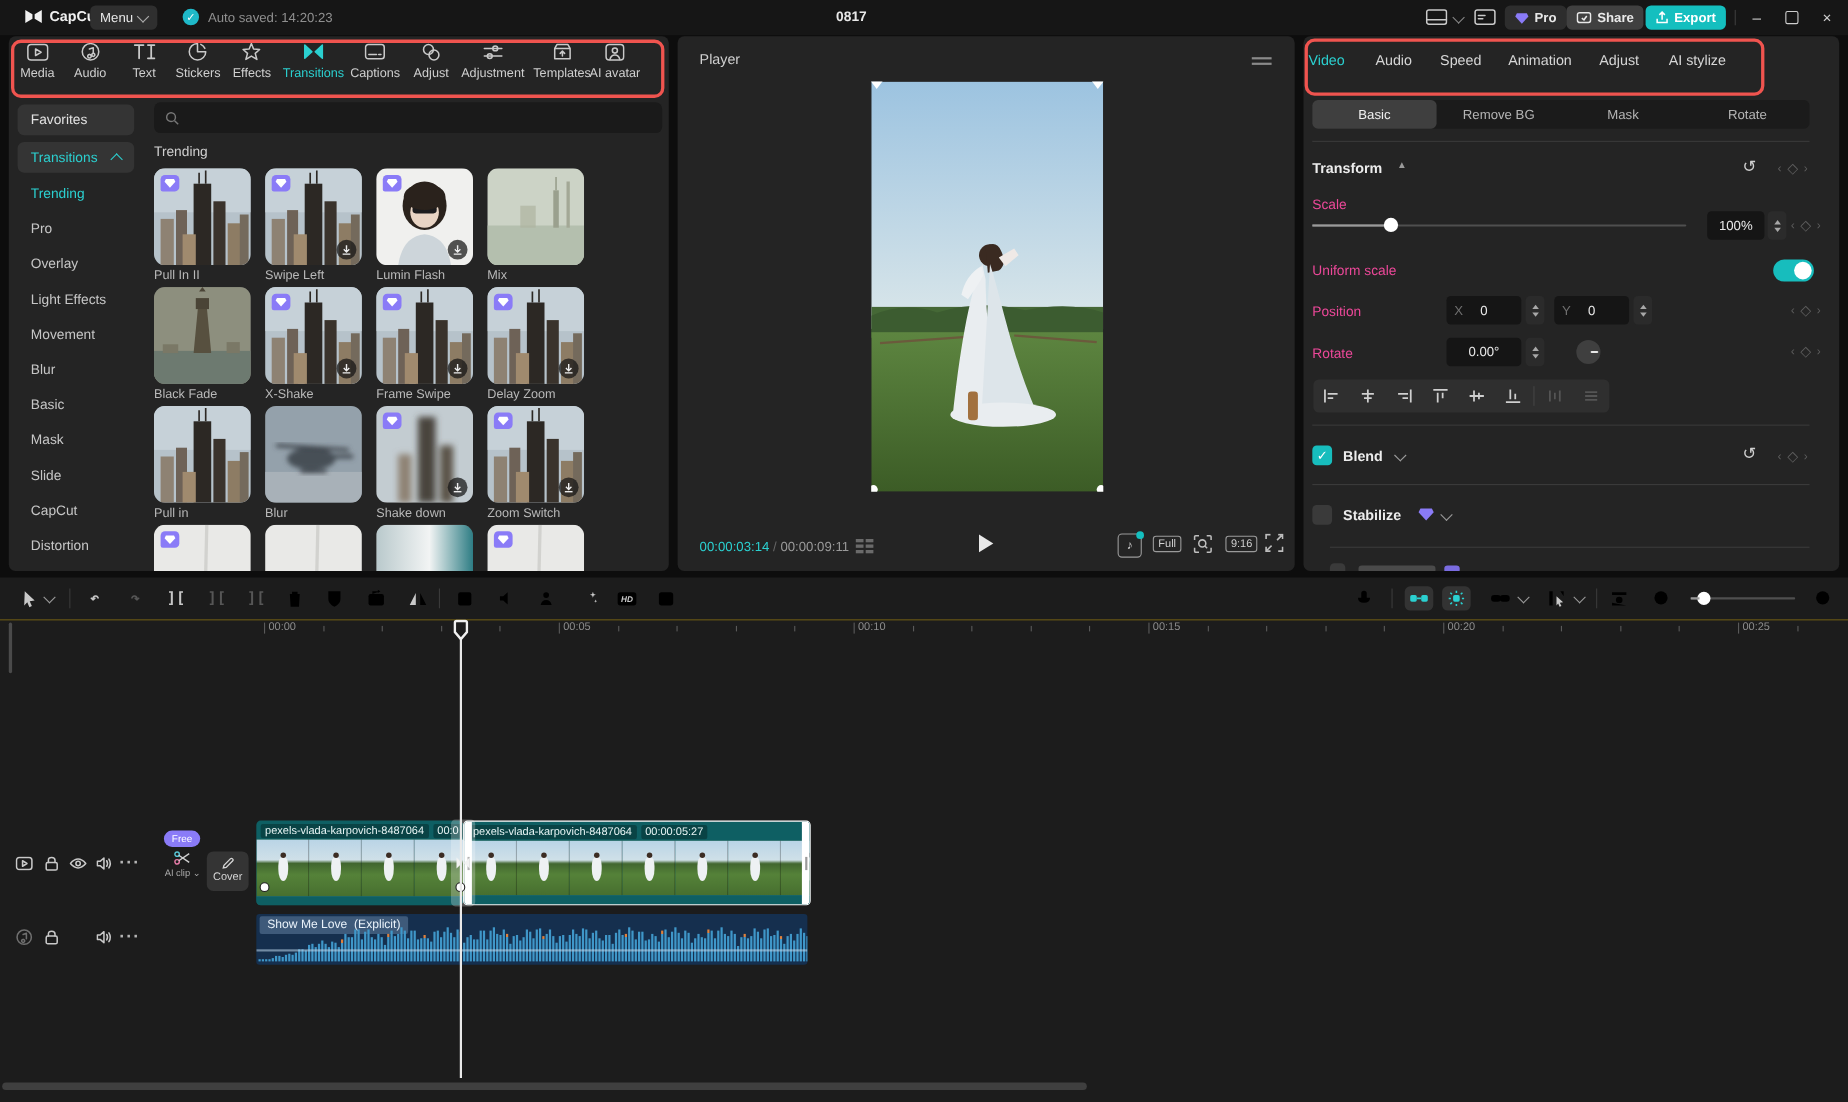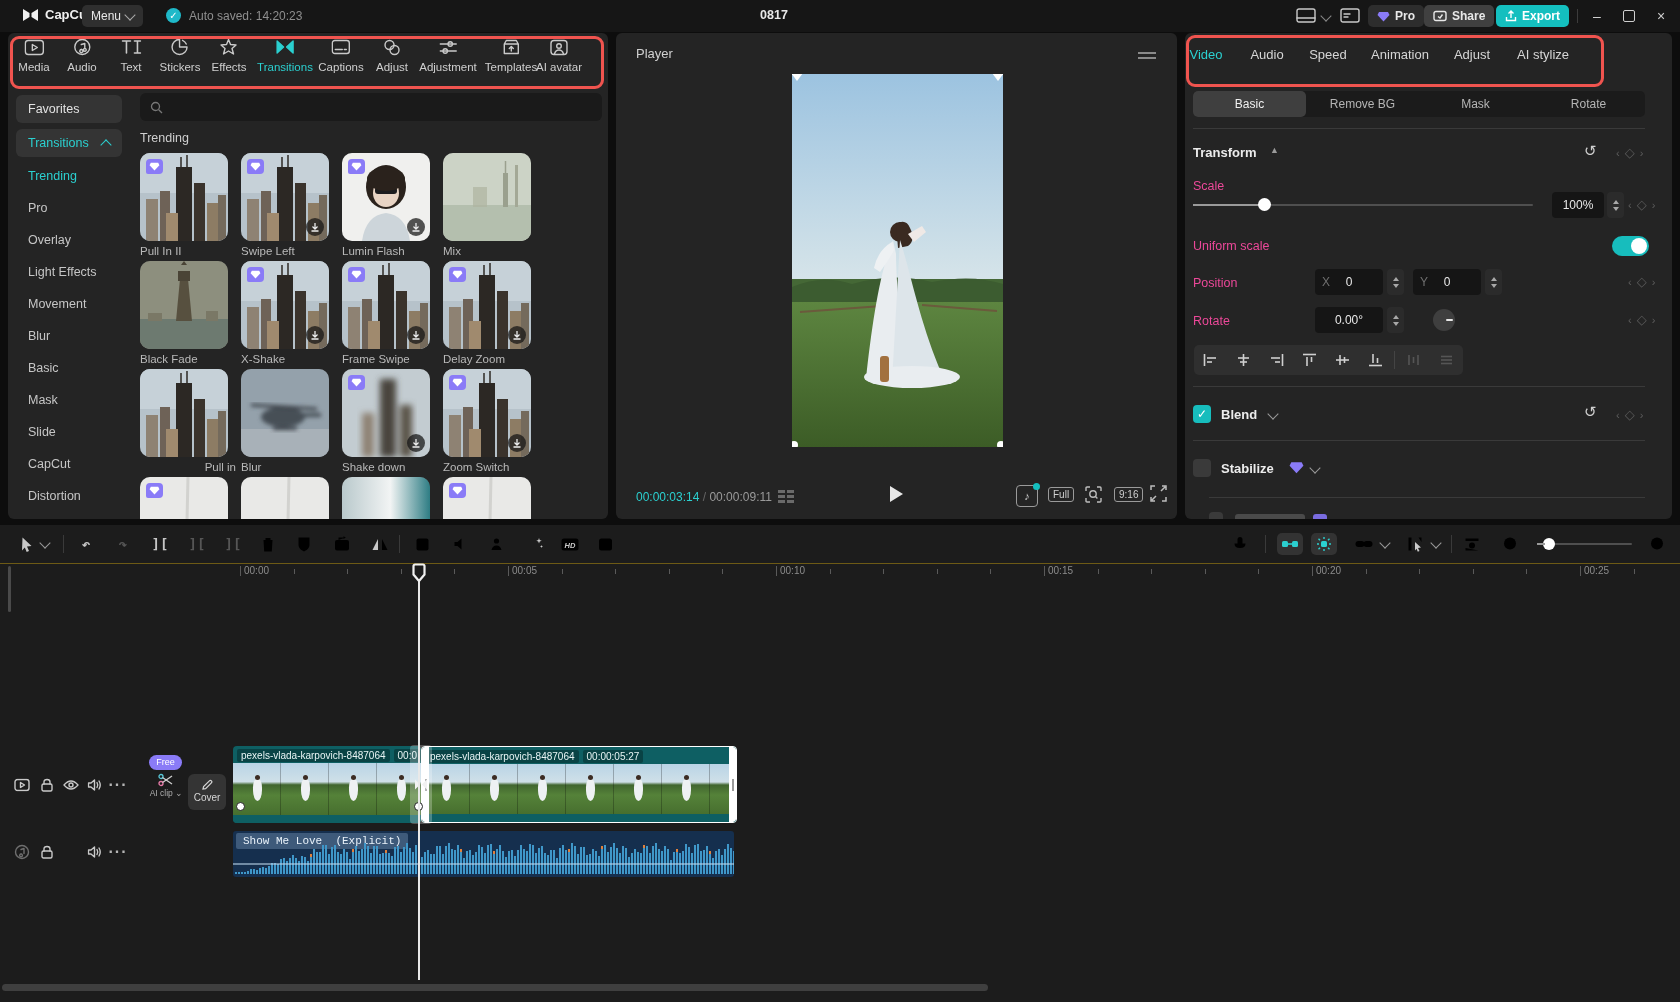--- a/index.html
+++ b/index.html
@@ -443,21 +443,21 @@
           <rect x="20" y="38" width="10" height="50" fill="#6e6257"></rect>
           <rect x="36" y="14" width="16" height="74" fill="#2c2824"></rect>
           <line x1="41" y1="14" x2="41" y2="4" stroke="#2c2824" stroke-width="1.5"></line>
           <line x1="47" y1="14" x2="47" y2="2" stroke="#2c2824" stroke-width="1.5"></line>
           <rect x="54" y="30" width="11" height="58" fill="#3a332c"></rect>
           <rect x="67" y="50" width="12" height="38" fill="#8d7c64"></rect>
           <rect x="78" y="42" width="8" height="46" fill="#746a5c"></rect>
           <rect x="26" y="60" width="12" height="28" fill="#a08a6e"></rect>
         </svg>
       </div>
-      <div class="thumb-label" style="left: 132px; top: 428px; text-align: right;">Pull in</div>
+      <div class="thumb-label" style="left: 132px; top: 428px;">Pull in</div>
       <div class="thumb" style="left: 233px; top: 336px;">
         <svg width="88" height="88" viewBox="0 0 88 88">
           <rect width="88" height="88" fill="#94a1ab"></rect>
           <rect y="60" width="88" height="28" fill="#a8b1b8"></rect>
           <g filter="url(#b2)">
             <ellipse cx="42" cy="48" rx="22" ry="10" fill="#474f57"></ellipse>
             <rect x="60" y="44" width="20" height="4" fill="#474f57"></rect>
             <line x1="10" y1="36" x2="76" y2="40" stroke="#3c434a" stroke-width="3"></line>
             <rect x="32" y="58" width="24" height="3" fill="#3c434a"></rect>
           </g>
@@ -1139,21 +1139,21 @@
       </div>
       <div class="fadedot" style="left: 236px; top: 277px;"></div>
       <div class="fadedot" style="left: 414px; top: 277px;"></div>
       <div style="position: absolute; left: 410px; top: 220px; width: 22px; height: 79px; background: rgba(255, 255, 255, 0.25); border-radius: 4px; z-index: 6;"></div>
       <div style="position: absolute; left: 414px; top: 254px; z-index: 7;">
         <svg width="14" height="11" viewBox="0 0 14 11">
           <path d="M1,0.5 L6.3,5.5 L1,10.5 Z M13,0.5 L7.7,5.5 L13,10.5 Z" fill="#f2f2f2" stroke="none"></path>
         </svg>
       </div>
       <div style="position: absolute; left: 233px; top: 306px; width: 501px; height: 46px; background: rgb(21, 47, 78); border-radius: 3px; overflow: hidden;">
-        <div style="position: absolute; left: 3px; top: 2px; background: rgba(125, 155, 190, 0.4); border-radius: 2px; padding: 2px 7px; font-size: 11px; color: rgb(233, 242, 250); white-space: pre; font-family: Liberation Mono, monospace;">Show Me Love  (Explicit)</div>
+        <div style="position: absolute; left: 3px; top: 2px; background: rgba(125, 155, 190, 0.4); border-radius: 2px; padding: 2px 7px; font-size: 11px; color: rgb(233, 242, 250); white-space: pre;">Show Me Love  (Explicit)</div>
         <div style="position: absolute; inset: 0px;">
           <i class="wavebar" style="left: 2px; height: 2px;"></i>
           <i class="wavebar" style="left: 5px; height: 2px;"></i>
           <i class="wavebar" style="left: 8px; height: 2px;"></i>
           <i class="wavebar" style="left: 11px; height: 2px;"></i>
           <i class="wavebar" style="left: 14px; height: 3px;"></i>
           <i class="wavebar" style="left: 17px; height: 5px;"></i>
           <i class="wavebar" style="left: 20px; height: 5px;"></i>
           <i class="wavebar" style="left: 23px; height: 4px;"></i>
           <i class="wavebar" style="left: 26px; height: 6px;"></i>

